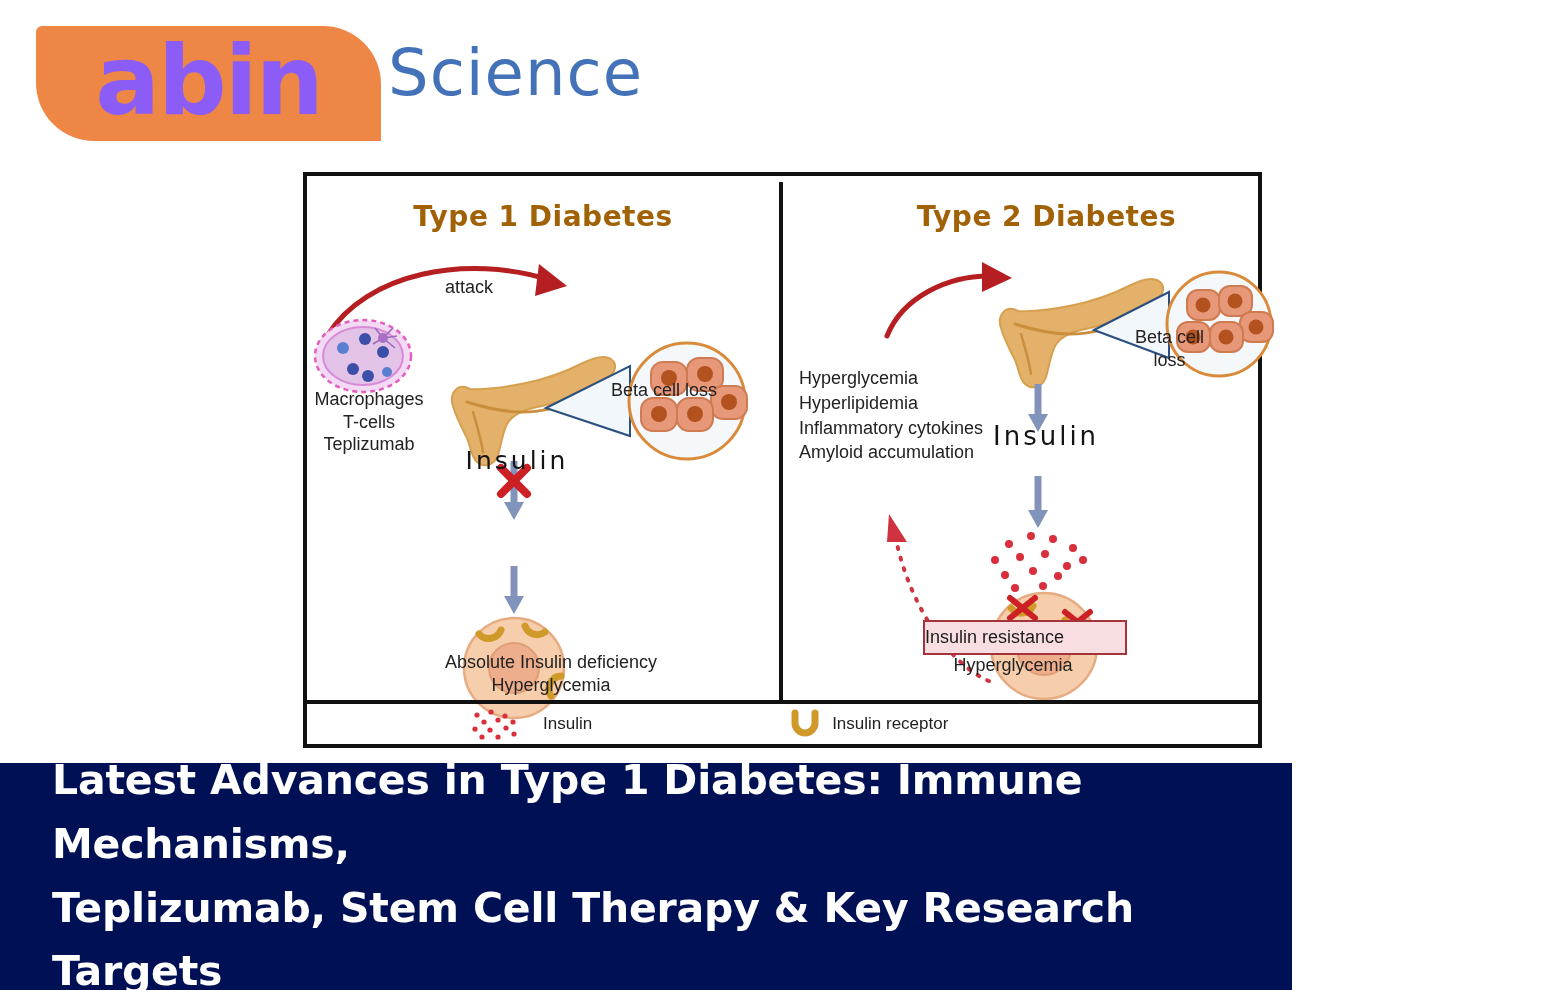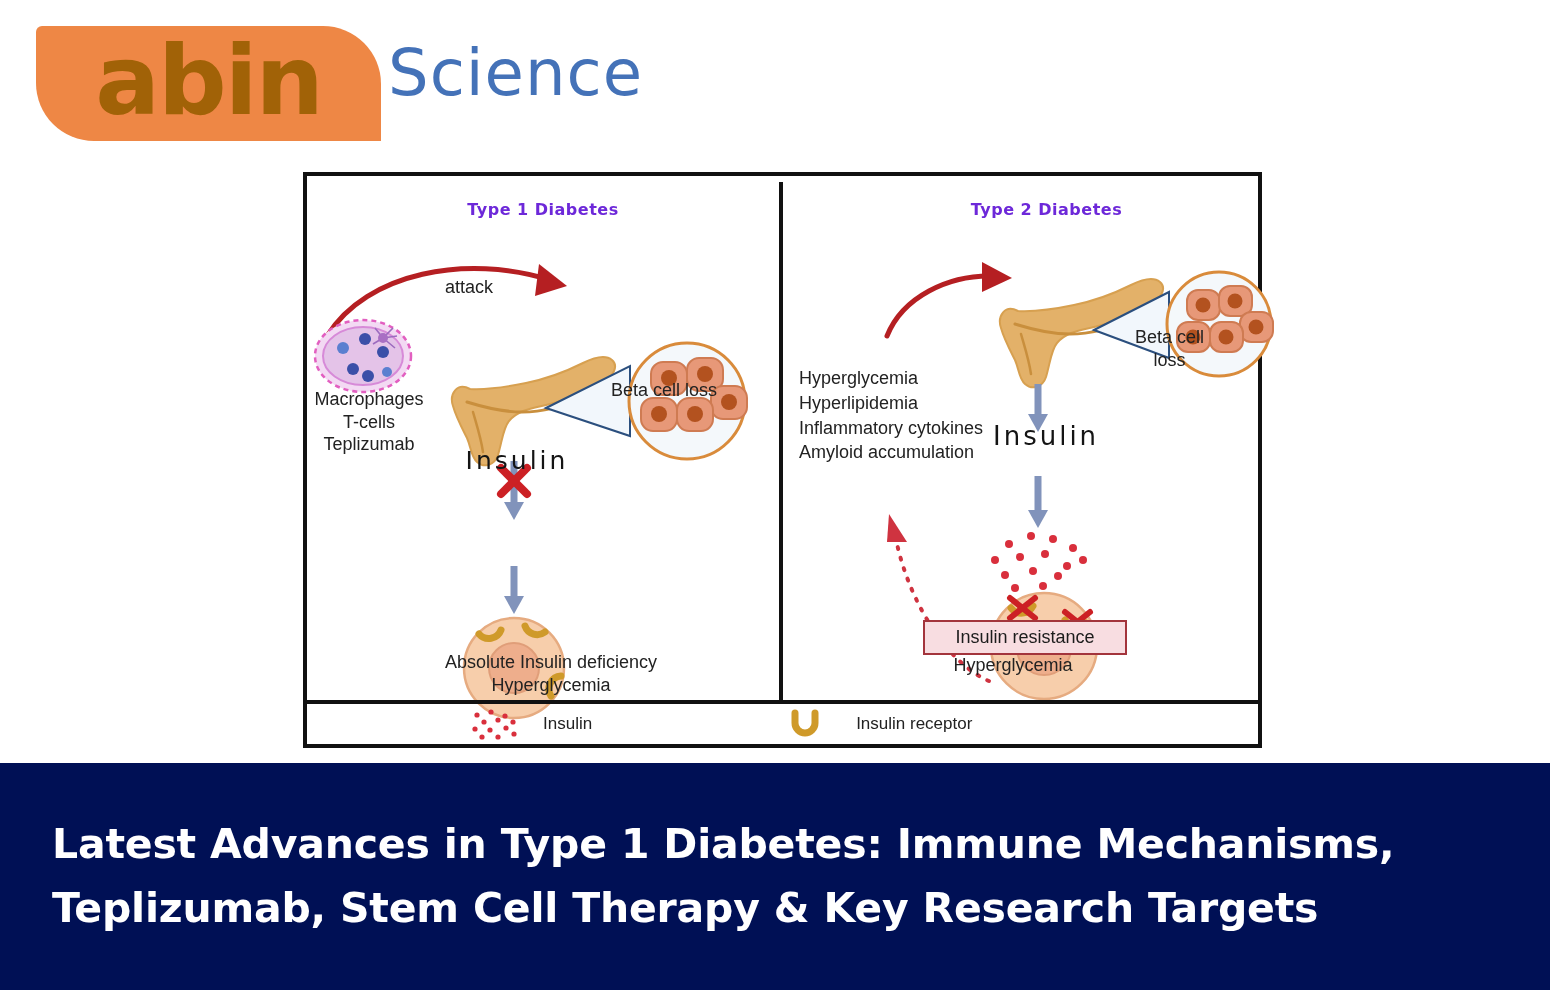--- a/index.html
+++ b/index.html
@@ -13,59 +13,59 @@
     position:absolute;left:0;top:0;width:345px;height:115px;
     background:#ee8745;
     border-top-left-radius:6px;
     border-top-right-radius:58px;
     border-bottom-left-radius:58px;
     border-bottom-right-radius:0px;
   }
   #logo-abin{
     position:absolute;left:0;top:0;width:345px;height:115px;
     display:flex;align-items:center;justify-content:center;
-    color:#a16207;font-size:96px;font-weight:700;letter-spacing:-2px;
+    color:#8b5cf6;font-size:96px;font-weight:700;letter-spacing:-2px;
     font-family:"DejaVu Sans", sans-serif;line-height:1;
     padding-bottom:6px;box-sizing:border-box;
   }
   #logo-word{
     position:absolute;left:352px;top:14px;
     color:#4472b8;font-size:64px;font-weight:400;
     font-family:"DejaVu Sans", sans-serif;line-height:1.05;letter-spacing:1px;
   }
   
   #figure{
     position:absolute;left:303px;top:172px;width:959px;height:576px;
     border:4px solid #111111;background:#ffffff;box-sizing:border-box;
   }
   #panels{position:absolute;left:0;top:0;right:0;height:528px;}
   .panel{position:absolute;top:0;height:100%;}
   #panel-t1{left:0;width:472px;}
   #panel-t2{left:476px;right:0;width:479px;padding-left:16px;}
   #divider{position:absolute;left:472px;top:6px;width:4px;height:518px;background:#111;}
   .panel-title{
     position:absolute;width:100%;text-align:center;top:24px;
-    font-size:16px;font-weight:700;color:#6d28d9;
+    font-size:28px;font-weight:700;color:#a16207;
     font-family:"DejaVu Sans", sans-serif;letter-spacing:0.5px;
   }
   .cap{font-size:18px;color:#222;font-family:"Liberation Sans",sans-serif;line-height:1.25;}
   .cap-center{text-align:center;}
   
   #legend{
     position:absolute;left:0;bottom:0;width:100%;height:44px;
     border-top:4px solid #111;box-sizing:border-box;
     display:flex;align-items:center;
   }
   #legend .lg-item{display:flex;align-items:center;}
   #lg-insulin{margin-left:160px;}
-  #lg-receptor{margin-left:196px;gap:24px;}
+  #lg-receptor{margin-left:196px;}
   .lg-label{font-size:17px;color:#222;margin-left:10px;font-family:"Liberation Sans",sans-serif;}
   
   #banner{
-    position:absolute;left:0;top:763px;width:1550px;height:227px;
+    position:absolute;left:0;top:763px;width:1292px;height:227px;
     background:#001055;color:#ffffff;
     display:flex;flex-direction:column;justify-content:center;
     padding-left:52px;box-sizing:border-box;
   }
   #banner .bline{
     font-size:41px;font-weight:700;line-height:1.55;
     font-family:"DejaVu Sans", sans-serif;letter-spacing:-0.2px;
   }
   svg{display:block;overflow:visible;}
 </style>
@@ -279,21 +279,21 @@
         <div>Amyloid accumulation</div>
       </div>
 
       <div class="cap" style="position:absolute;left:352px;top:150px;line-height:1.3;text-align:center;">
         <div>Beta cell</div>
         <div>loss</div>
       </div>
 
       <div style="position:absolute;left:210px;top:245px;font-size:26px;letter-spacing:3px;color:#141414;font-family:'DejaVu Sans',sans-serif;">Insulin</div>
 
-      <div style="position:absolute;left:140px;top:444px;width:200px;text-align:center;padding:5px 0;
+      <div style="position:absolute;left:140px;top:444px;width:200px;padding:5px 0;
                   background:#f8dde1;border:2.5px solid #a3343c;font-size:18px;color:#1c1c1c;
                   font-family:'Liberation Sans',sans-serif;">Insulin resistance</div>
 
       <div class="cap cap-center" style="position:absolute;left:0;top:478px;width:460px;">
         <div>Hyperglycemia</div>
       </div>
     </div>
   </div>
 
   <div id="legend">

